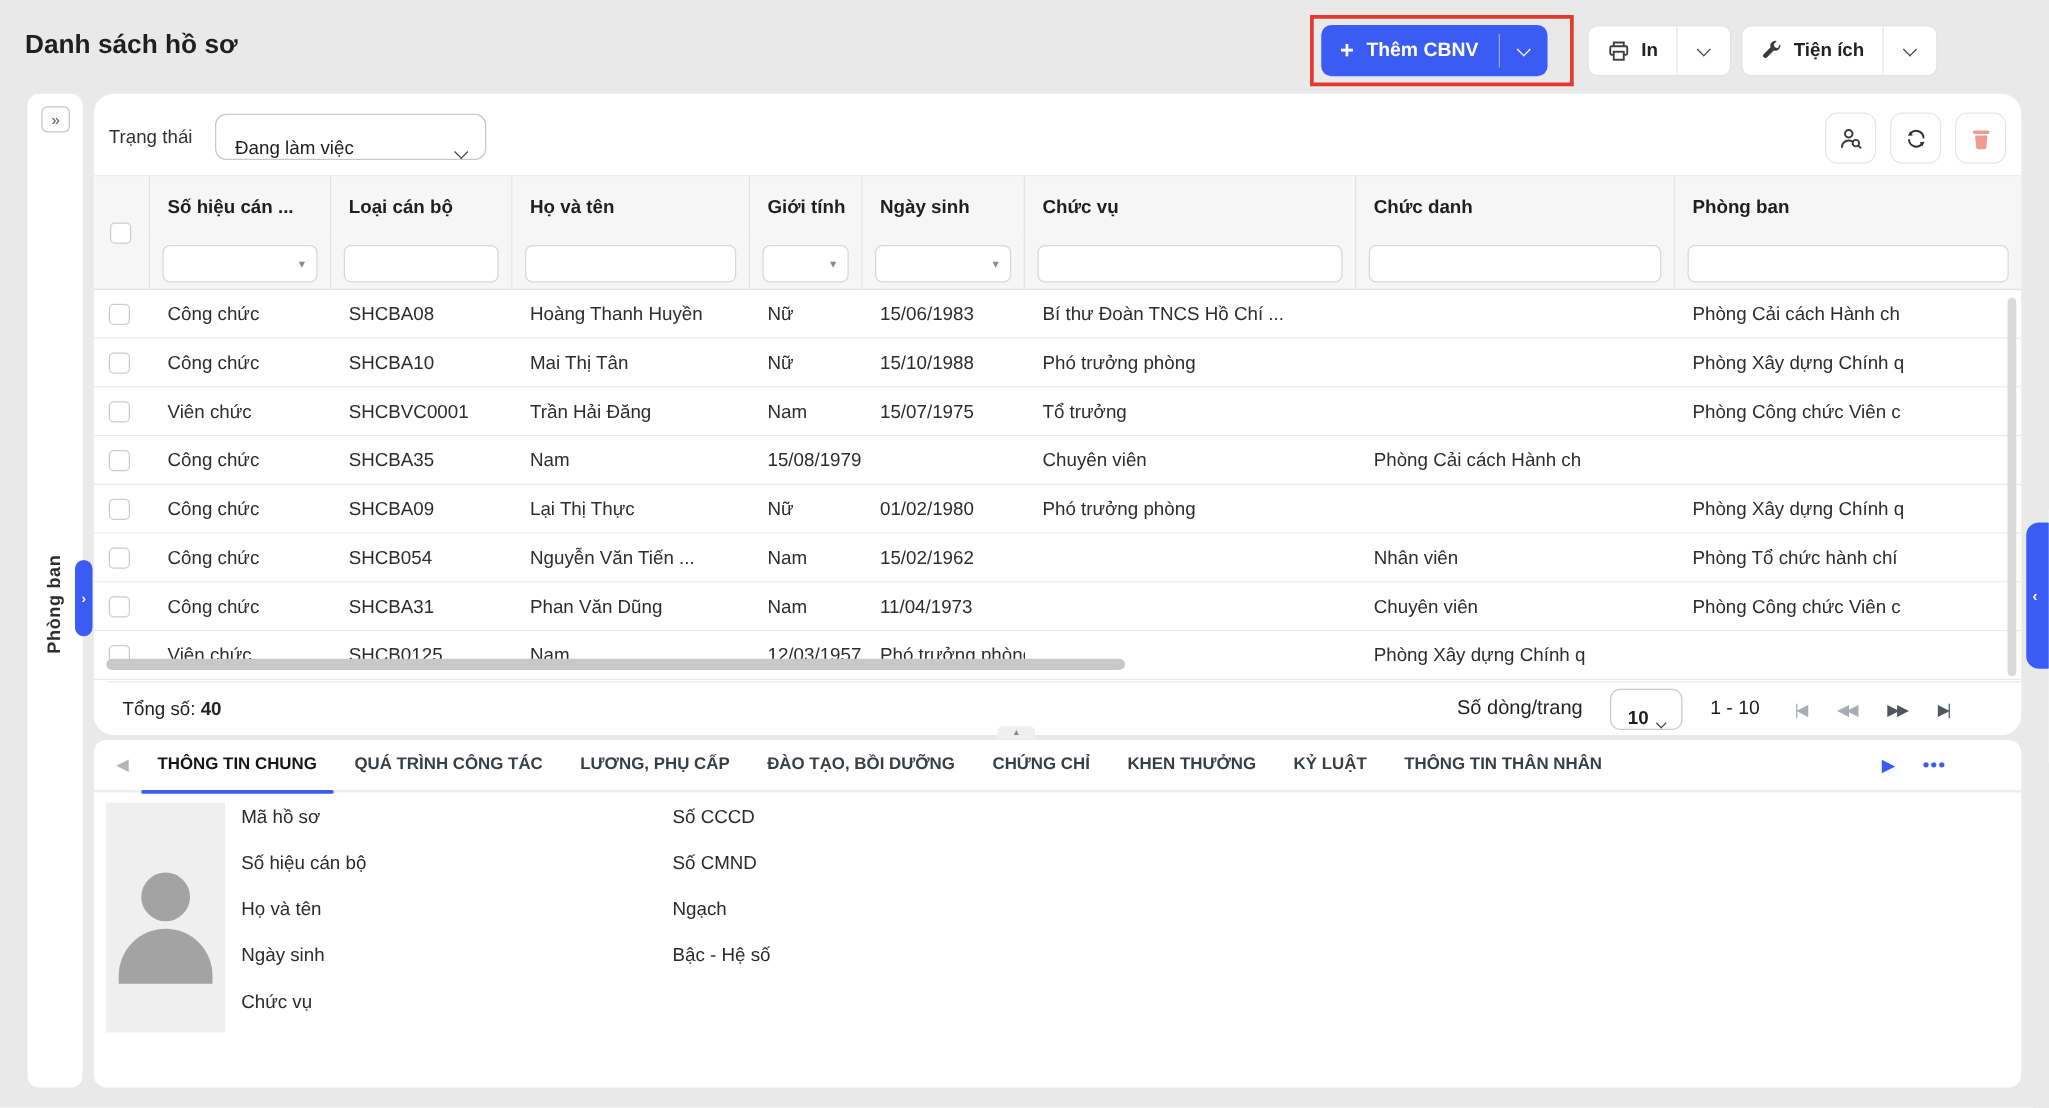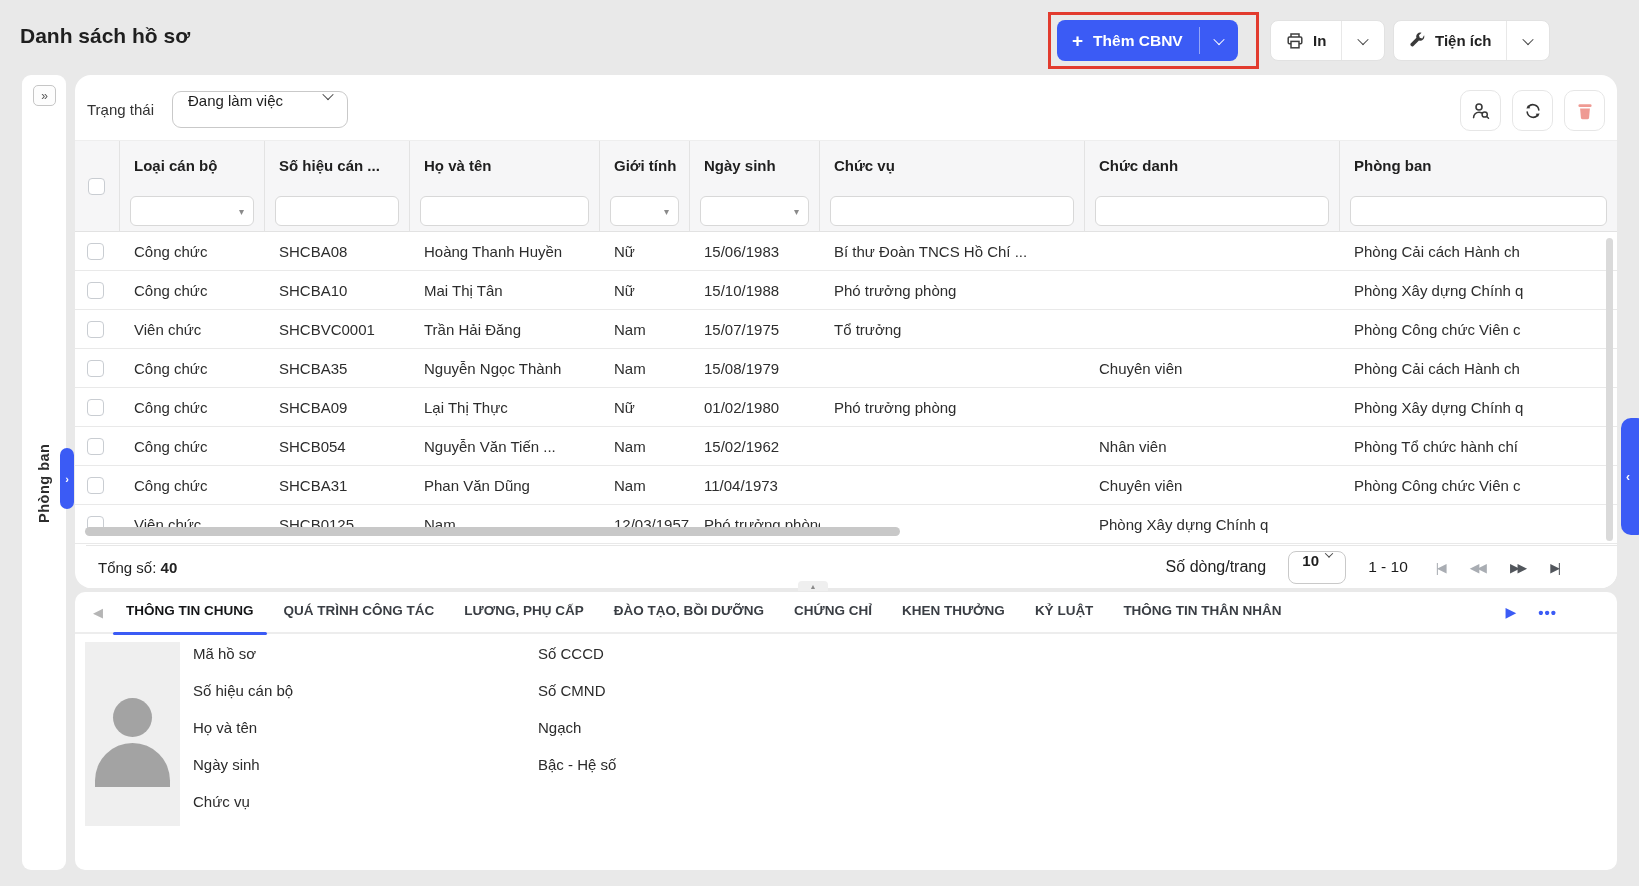--- a/index.html
+++ b/index.html
@@ -53,23 +53,23 @@
   .pill { background:#3b5bf5; color:#fff; display:flex; align-items:center; z-index:6; }
   .pill-left { left:60px; top:448px; width:14px; height:61px; border-radius:8px;
     justify-content:center; font-size:11px; font-weight:700; }
   .pill-right { left:1621px; top:418px; width:26px; height:117px; border-radius:10px;
     justify-content:flex-start; padding-left:5px; font-size:12px; font-weight:700; }
 
   
   .main-panel { left:75px; top:75px; width:1542px; height:513px;
     background:#ffffff; border-radius:16px; overflow:hidden; } 
   .tb-label { position:absolute; left:12px; top:26px; font-size:15px; color:#333; }
-  .status-select { position:absolute; left:97px; top:16px; width:176px; height:37px;
+  .status-select { position:absolute; left:97px; top:16px; width:217px; height:37px;
     border:1.5px solid #c9c9c9; border-radius:9px; background:#fff;
-    display:flex; align-items:flex-start; padding:0 15px; }
+    display:flex; align-items:flex-end; padding:0 15px; }
   .status-select .val { font-size:15px; color:#1d1d1d; }
   .status-select .chev { margin-left:auto; }
 
   .icon-btn { position:absolute; top:15px; width:41px; height:41px;
     border:1px solid #e6e6e6; border-radius:10px; background:#fff;
     display:flex; align-items:center; justify-content:center; }
 
   .thead { position:absolute; left:0; right:0; top:65px; height:92px;
     background:#f6f6f7; border-top:1px solid #eeeeee; border-bottom:1px solid #e2e2e2; }
   .grid9 { display:grid; grid-template-columns:45px 145px 145px 190px 90px 130px 265px 255px 1fr; }
@@ -103,21 +103,21 @@
     background:#dadada; border-radius:4px; z-index:4; }
 
   .tfoot { position:absolute; left:11px; right:0; top:470px; height:43px;
     border-top:1px solid #e7e7e7; background:#fff;
     display:flex; align-items:center; padding:0 58px 0 12px; }
   .total { font-size:15px; color:#222; }
   .total b { font-weight:700; }
   .foot-right { margin-left:auto; display:flex; align-items:center; gap:22px; }
   .rpp-label { font-size:16px; color:#222; }
   .rpp-select { width:58px; height:33px; border:1.5px solid #c9c9c9; border-radius:8px;
-    display:flex; align-items:flex-start; justify-content:center; gap:7px;
+    display:flex; align-items:flex-end; justify-content:center; gap:7px;
     font-size:15px; font-weight:600; color:#1d1d1d; }
   .range { font-size:15.5px; font-weight:400; color:#1a1a1a; }
   .pg-nav { display:flex; align-items:center; gap:25px; margin-left:6px; }
   .pg-btn { font-size:12.5px; letter-spacing:-2px; }
   .pg-btn.disabled { color:#a9adb3; }
   .pg-btn.enabled { color:#52565c; }
 
   
   .panel-handle { left:798px; top:581px; width:30px; height:10px; background:#efefef;
     border-radius:4px 4px 0 0; display:flex; align-items:center; justify-content:center;
@@ -232,22 +232,22 @@
   <div class="icon-btn" style="left:1489px">
     <svg width="16" height="18" viewBox="0 0 16 18">
       <rect x="1.4" y="2.3" width="13.2" height="2.8" rx="1.4" fill="#ef9a93"></rect>
       <path d="M3.1 6.4h9.8l-.8 9.3a1.8 1.8 0 0 1-1.8 1.6H5.7a1.8 1.8 0 0 1-1.8-1.6z" fill="#ef9a93"></path>
     </svg>
   </div>
 
   <div class="thead">
     <div class="th-row grid9">
       <div class="hcell"></div>
-    <div class="hcell">Loại cán bộ</div>
-        <div class="hcell">Số hiệu cán ...</div>
+    <div class="hcell">Số hiệu cán ...</div>
+        <div class="hcell">Loại cán bộ</div>
         <div class="hcell">Họ và tên</div>
         <div class="hcell">Giới tính</div>
         <div class="hcell">Ngày sinh</div>
         <div class="hcell">Chức vụ</div>
         <div class="hcell">Chức danh</div>
         <div class="hcell">Phòng ban</div>
       </div>
     <div class="filter-row grid9">
       <div class="fcell"></div>
     <div class="fcell">
@@ -323,21 +323,20 @@
         <div class="cell">Tổ trưởng</div>
         <div class="cell"></div>
         <div class="cell">Phòng Công chức Viên c</div>
       </div>
       <div class="trow grid9">
         <div class="cell cb-cell">
           <span class="checkbox"></span>
         </div>
         <div class="cell">Công chức</div>
         <div class="cell">SHCBA35</div>
-        <div class="cell">Nguyễn Ngọc Thành</div>
         <div class="cell">Nam</div>
         <div class="cell">15/08/1979</div>
         <div class="cell"></div>
         <div class="cell">Chuyên viên</div>
         <div class="cell">Phòng Cải cách Hành ch</div>
       </div>
       <div class="trow grid9">
         <div class="cell cb-cell">
           <span class="checkbox"></span>
         </div>

